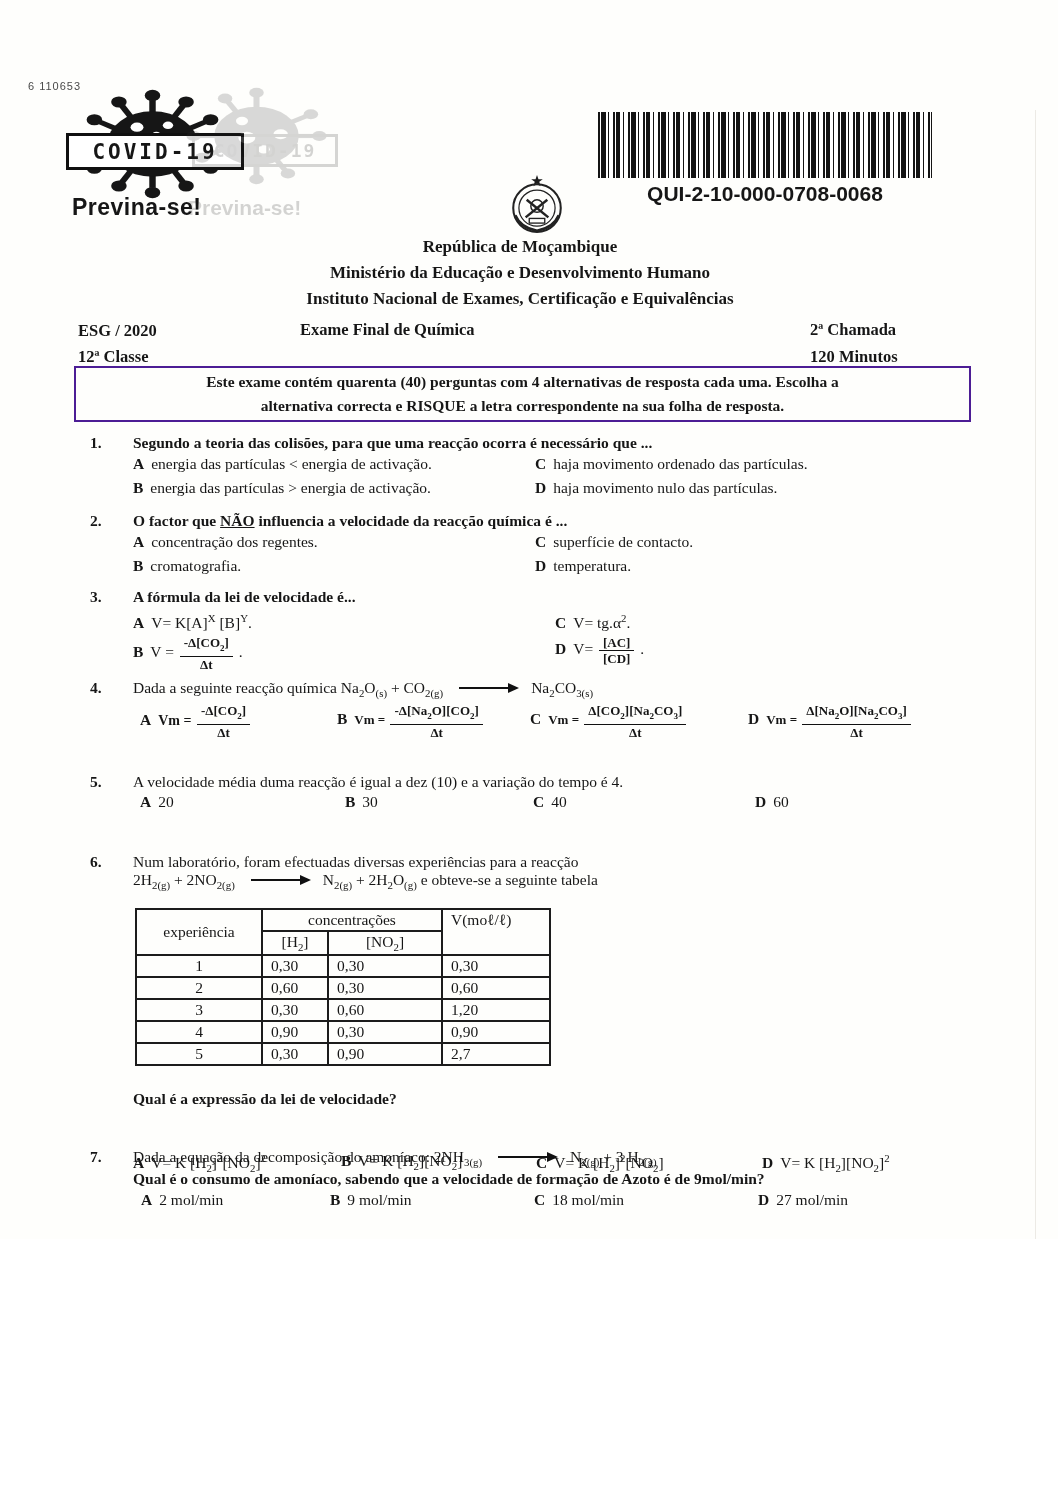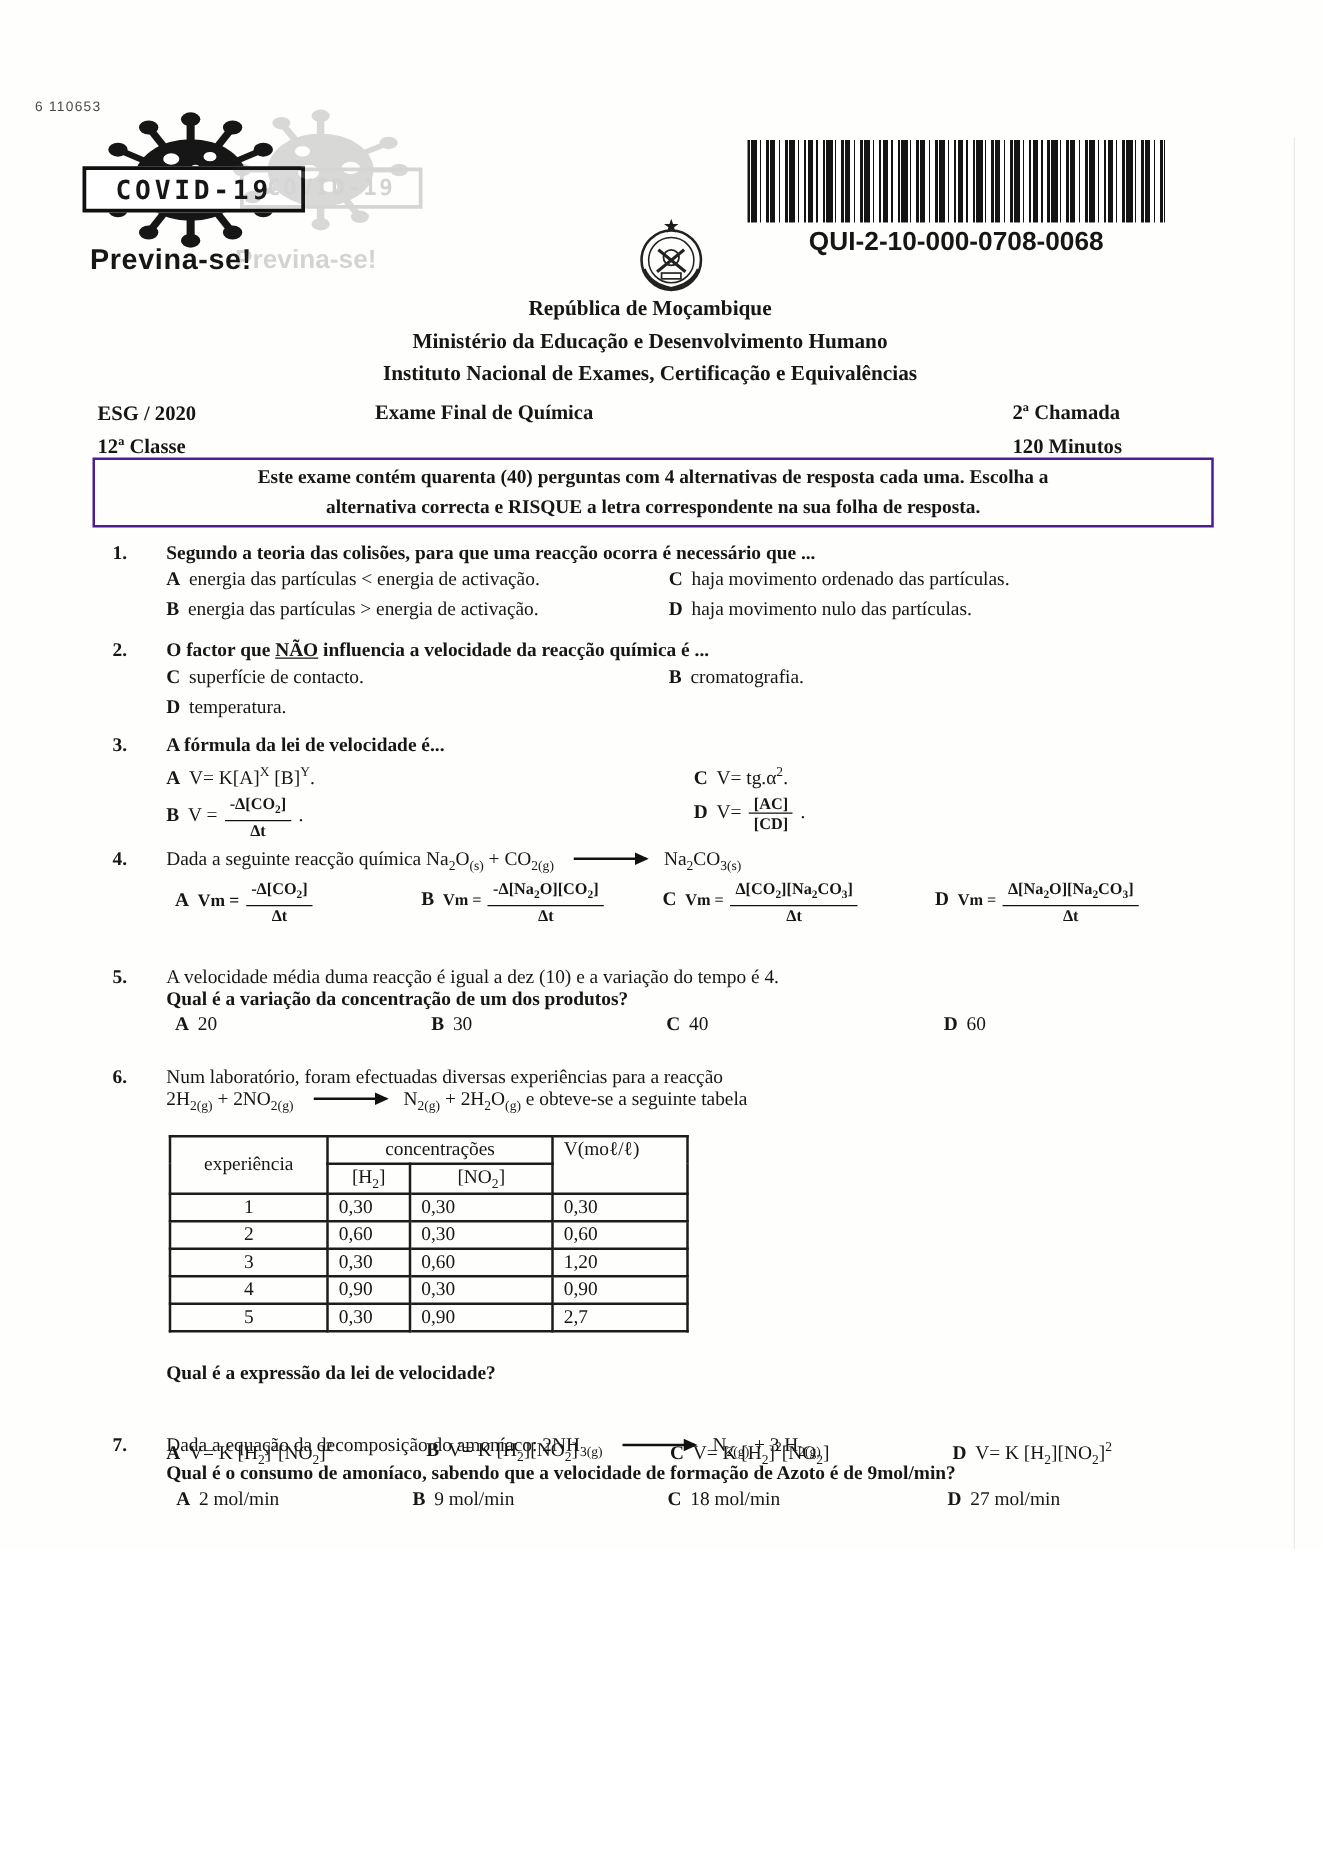--- a/index.html
+++ b/index.html
@@ -215,20 +215,21 @@
       <span><span class="ol">D</span><span>haja movimento nulo das partículas.</span></span>
     </div>
   </div>
 
   <div class="q" style="top:512px;">
     <div class="qrow">
       <span class="qnum">2.</span>
       <span class="qtitle">O factor que <span class="ul">NÃO</span> influencia a velocidade da reacção química é ...</span>
     </div>
     <div class="optgrid">
+      <span><span class="ol">A</span><span>concentração dos regentes.</span></span>
       <span><span class="ol">C</span><span>superfície de contacto.</span></span>
       <span><span class="ol">B</span><span>cromatografia.</span></span>
       <span><span class="ol">D</span><span>temperatura.</span></span>
     </div>
   </div>
 
   <div class="q" style="top:588px;">
     <div class="qrow">
       <span class="qnum">3.</span>
       <span class="qtitle">A fórmula da lei de velocidade é...</span>
@@ -254,21 +255,20 @@
     </div>
   </div>
 
   <div class="q" style="top:773px;">
     <div class="qrow">
       <span class="qnum">5.</span>
       <span class="plain">A velocidade média duma reacção é igual a dez (10) e a variação do tempo é 4.</span>
     </div>
     <div class="qrow">
         <span class="qnum"></span>
-      <span class="qtitle">Qual é a variação da concentração de um dos produtos?</span>
     </div>
     <div class="optline" style="height:26px;margin-top:2px;">
       <span class="opt" style="left:50px;"><span class="ol">A</span><span>20</span></span>
       <span class="opt" style="left:255px;"><span class="ol">B</span><span>30</span></span>
       <span class="opt" style="left:443px;"><span class="ol">C</span><span>40</span></span>
       <span class="opt" style="left:665px;"><span class="ol">D</span><span>60</span></span>
     </div>
   </div>
 
   <div class="q" style="top:853px;">

